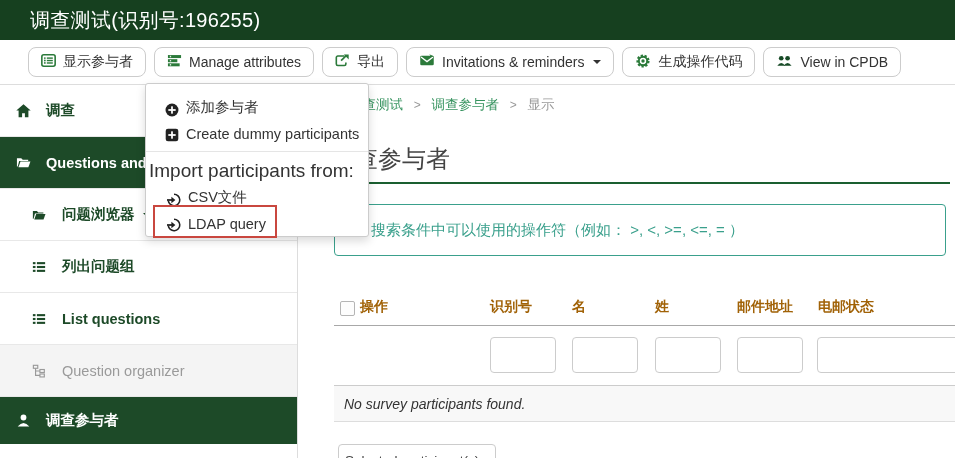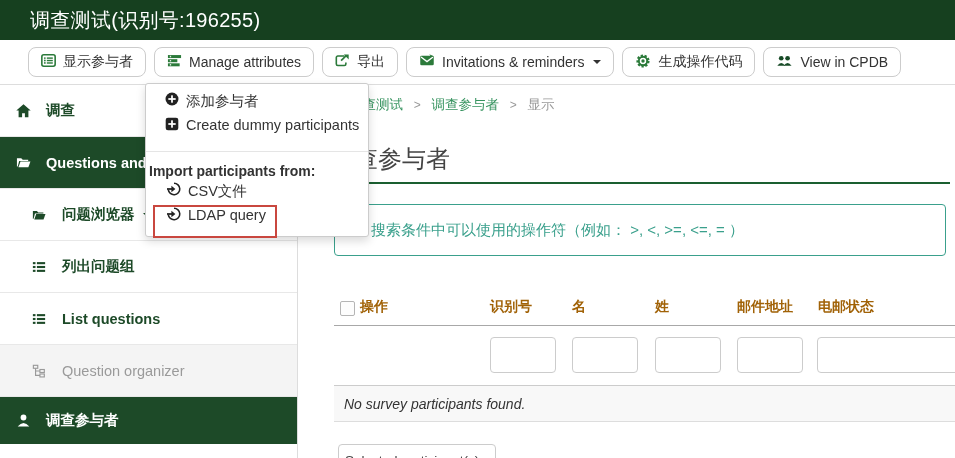--- a/index.html
+++ b/index.html
@@ -46,25 +46,25 @@
   .th-check{position:absolute;left:42px;top:216px;width:13px;height:13px;border:1px solid #b5b5b5;border-radius:2px;background:#fdfdfd;}
   .rule1{position:absolute;left:36px;top:240px;width:640px;height:1px;background:#a8a8a8;}
   .filter-input{position:absolute;top:252px;height:36px;width:66px;border:1px solid #ccc;border-radius:4px;box-sizing:border-box;background:#fff;}
   .filter-wide{width:160px;}
   .rule2{position:absolute;left:36px;top:300px;width:640px;height:1px;background:#ccc;}
   .empty-row{position:absolute;left:36px;top:301px;width:640px;height:36px;background:#f8f8f8;border-bottom:1px solid #ddd;display:flex;align-items:center;box-sizing:border-box;padding-left:10px;font-size:14px;font-style:italic;color:#333;}
   .selected-btn{position:absolute;left:40px;top:359px;width:158px;height:32px;border:1px solid #ccc;border-radius:4px;background:#fff;font-size:13.5px;color:#444;text-align:center;line-height:30px;box-sizing:border-box;cursor:pointer;white-space:nowrap;}
 
   
   .dropdown{position:absolute;left:145px;top:83px;width:224px;height:154px;background:#fff;border:1px solid #ccc;border-radius:3px;box-shadow:0 4px 10px rgba(0,0,0,.15);z-index:50;box-sizing:border-box;font-size:14.5px;color:#333;}
-  .dd-item{display:flex;align-items:flex-start;gap:7px;height:25px;padding-left:19px;cursor:pointer;white-space:nowrap;}
+  .dd-item{display:flex;align-items:flex-end;gap:7px;height:25px;padding-left:19px;cursor:pointer;white-space:nowrap;}
   .dd-item.indent{padding-left:21px;}
   .dd-top{padding-top:8px;}
   .dd-divider{height:1px;background:#e5e5e5;margin:9px 0 8px 0;}
-  .dd-header{font-size:14px;color:#333;padding-left:3px;height:22px;display:flex;align-items:center;white-space:nowrap;font-weight:bold;}
+  .dd-header{font-size:19px;color:#333;padding-left:3px;height:22px;display:flex;align-items:center;white-space:nowrap;}
   .dd-item .ic{display:inline-flex;color:#222;}
   .red-box{position:absolute;left:7px;top:121px;width:120px;height:29px;border:2px solid #c9473f;pointer-events:none;}
 </style>
 </head>
 <body>
 
 <div class="page">
 
   <div class="topbar">
     <div class="title">调查测试(识别号:196255)</div>

